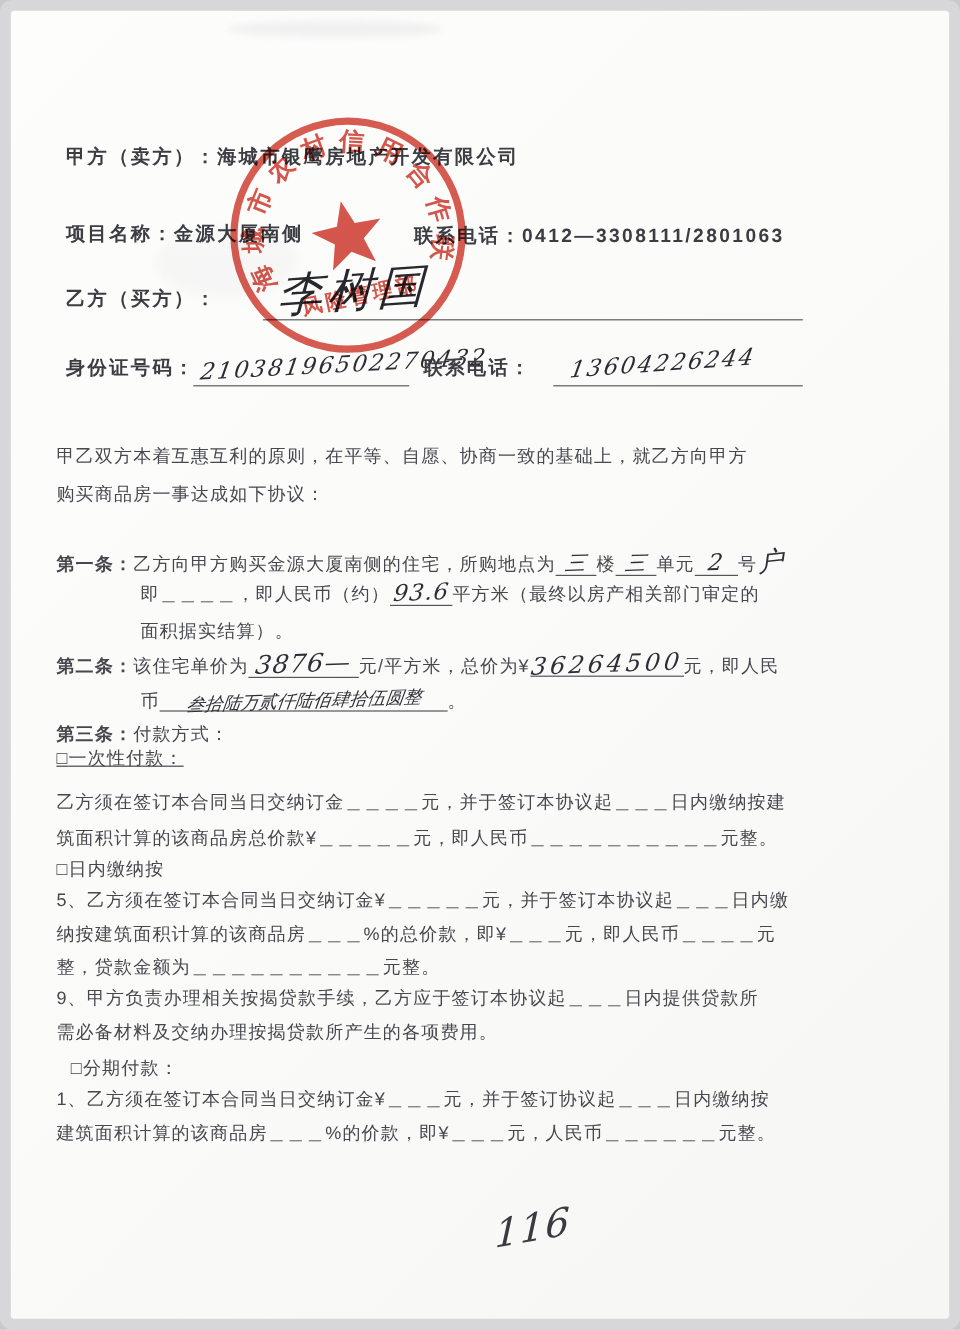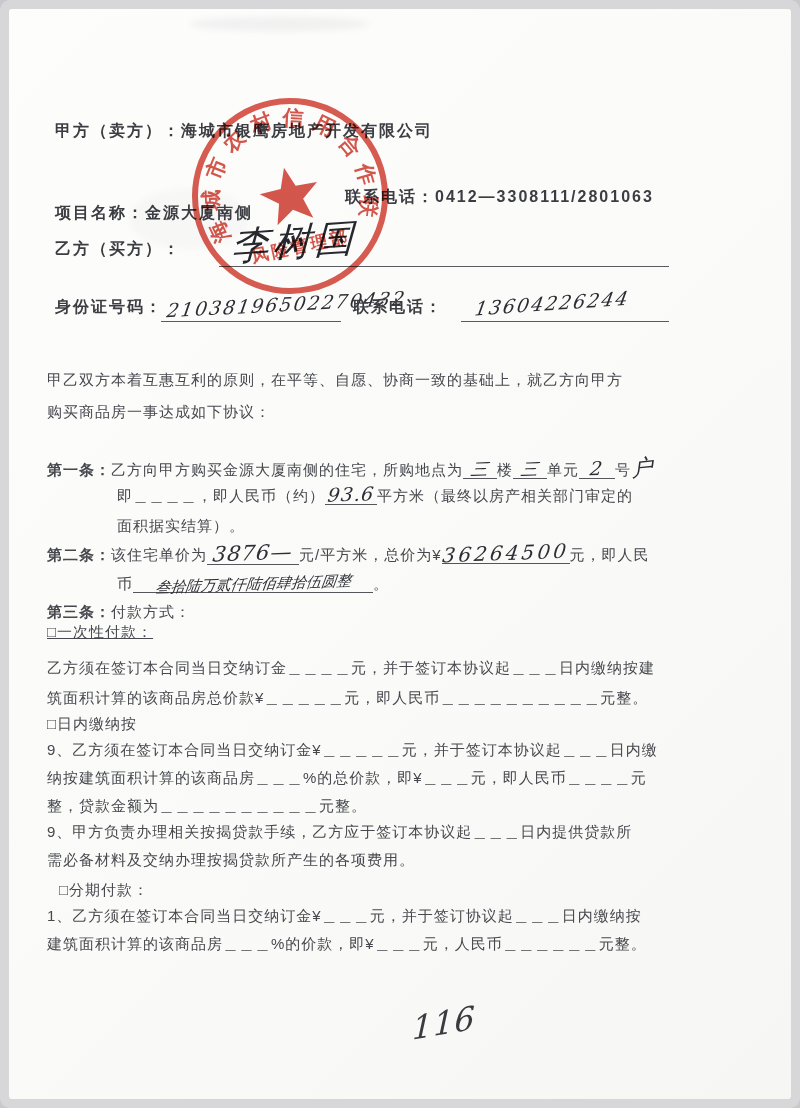--- a/index.html
+++ b/index.html
@@ -100,21 +100,21 @@
 <div class="scan">
   <div class="page">
 
     <div class="smudge" style="left:180px;top:8px;width:180px;height:14px;"></div>
     <div class="smudge" style="left:120px;top:180px;width:120px;height:60px;opacity:.05;"></div>
 
     <div class="line hdr" style="left:46px;top:112px;">
       <span>甲方（卖方）：</span><span>海城市银鹰房地产开发有限公司</span>
     </div>
 
-    <div class="line hdr" style="left:46px;top:194px;text-align:center;">
+    <div class="line hdr" style="left:46px;top:176px;text-align:center;">
       <span>项目名称：</span><span>金源大厦南侧</span>
     </div>
     <div class="line hdr" style="left:336px;top:178px;">
       <span>联系电话：</span><span>0412—3308111/2801063</span>
     </div>
 
     <div class="line hdr" style="left:46px;top:230px;">
       <span>乙方（买方）：</span>
     </div>
     <div class="sig-underline" style="left:210px;top:232px;width:450px;height:25px;"></div>
@@ -155,21 +155,21 @@
 
     <div class="line body-txt" style="left:38px;top:614px;text-decoration:underline;">
       <span>□</span><span>一次性付款：</span>
     </div>
     <div class="line body-txt" style="left:38px;top:650px;">乙方须在签订本合同当日交纳订金＿＿＿＿元，并于签订本协议起＿＿＿日内缴纳按建</div>
     <div class="line body-txt" style="left:38px;top:680px;">筑面积计算的该商品房总价款¥＿＿＿＿＿元，即人民币＿＿＿＿＿＿＿＿＿＿元整。</div>
 
     <div class="line body-txt" style="left:38px;top:706px;">
       <span>□</span><span>日内缴纳按</span>
     </div>
-    <div class="line body-txt" style="left:38px;top:732px;">9、乙方须在签订本合同当日交纳订金¥＿＿＿＿＿元，并于签订本协议起＿＿＿日内缴</div>
+    <div class="line body-txt" style="left:38px;top:732px;">5、乙方须在签订本合同当日交纳订金¥＿＿＿＿＿元，并于签订本协议起＿＿＿日内缴</div>
     <div class="line body-txt" style="left:38px;top:760px;">纳按建筑面积计算的该商品房＿＿＿%的总价款，即¥＿＿＿元，即人民币＿＿＿＿元</div>
     <div class="line body-txt" style="left:38px;top:788px;">整，贷款金额为＿＿＿＿＿＿＿＿＿＿元整。</div>
     <div class="line body-txt" style="left:38px;top:814px;">9、甲方负责办理相关按揭贷款手续，乙方应于签订本协议起＿＿＿日内提供贷款所</div>
     <div class="line body-txt" style="left:38px;top:842px;">需必备材料及交纳办理按揭贷款所产生的各项费用。</div>
 
     <div class="line body-txt" style="left:50px;top:872px;">
       <span>□</span><span>分期付款：</span>
     </div>
     <div class="line body-txt" style="left:38px;top:898px;">1、乙方须在签订本合同当日交纳订金¥＿＿＿元，并于签订协议起＿＿＿日内缴纳按</div>
     <div class="line body-txt" style="left:38px;top:926px;">建筑面积计算的该商品房＿＿＿%的价款，即¥＿＿＿元，人民币＿＿＿＿＿＿元整。</div>

